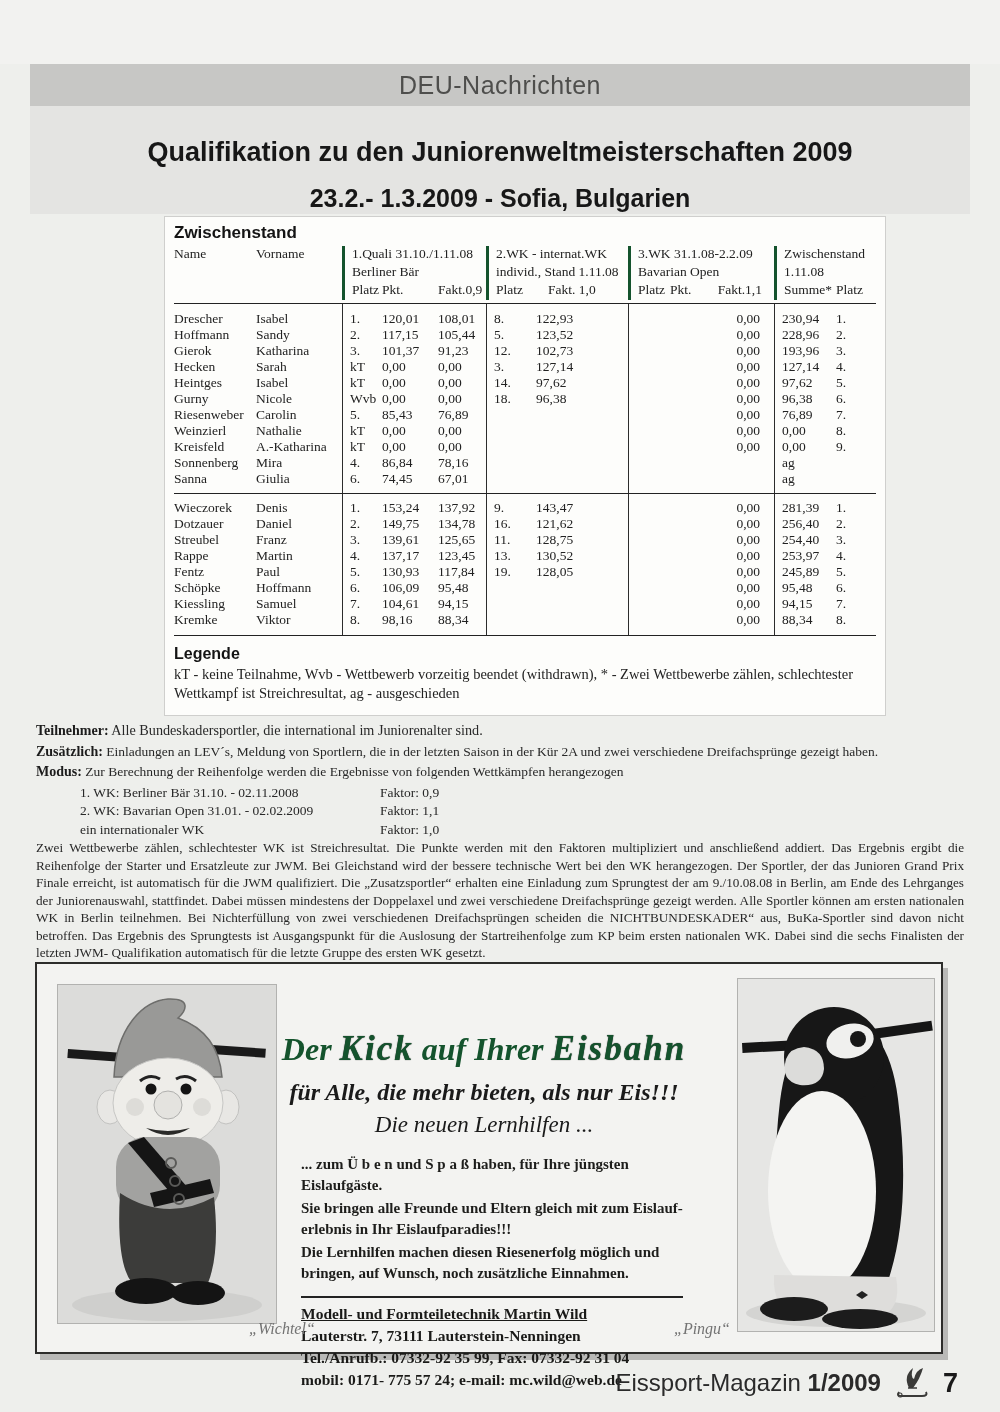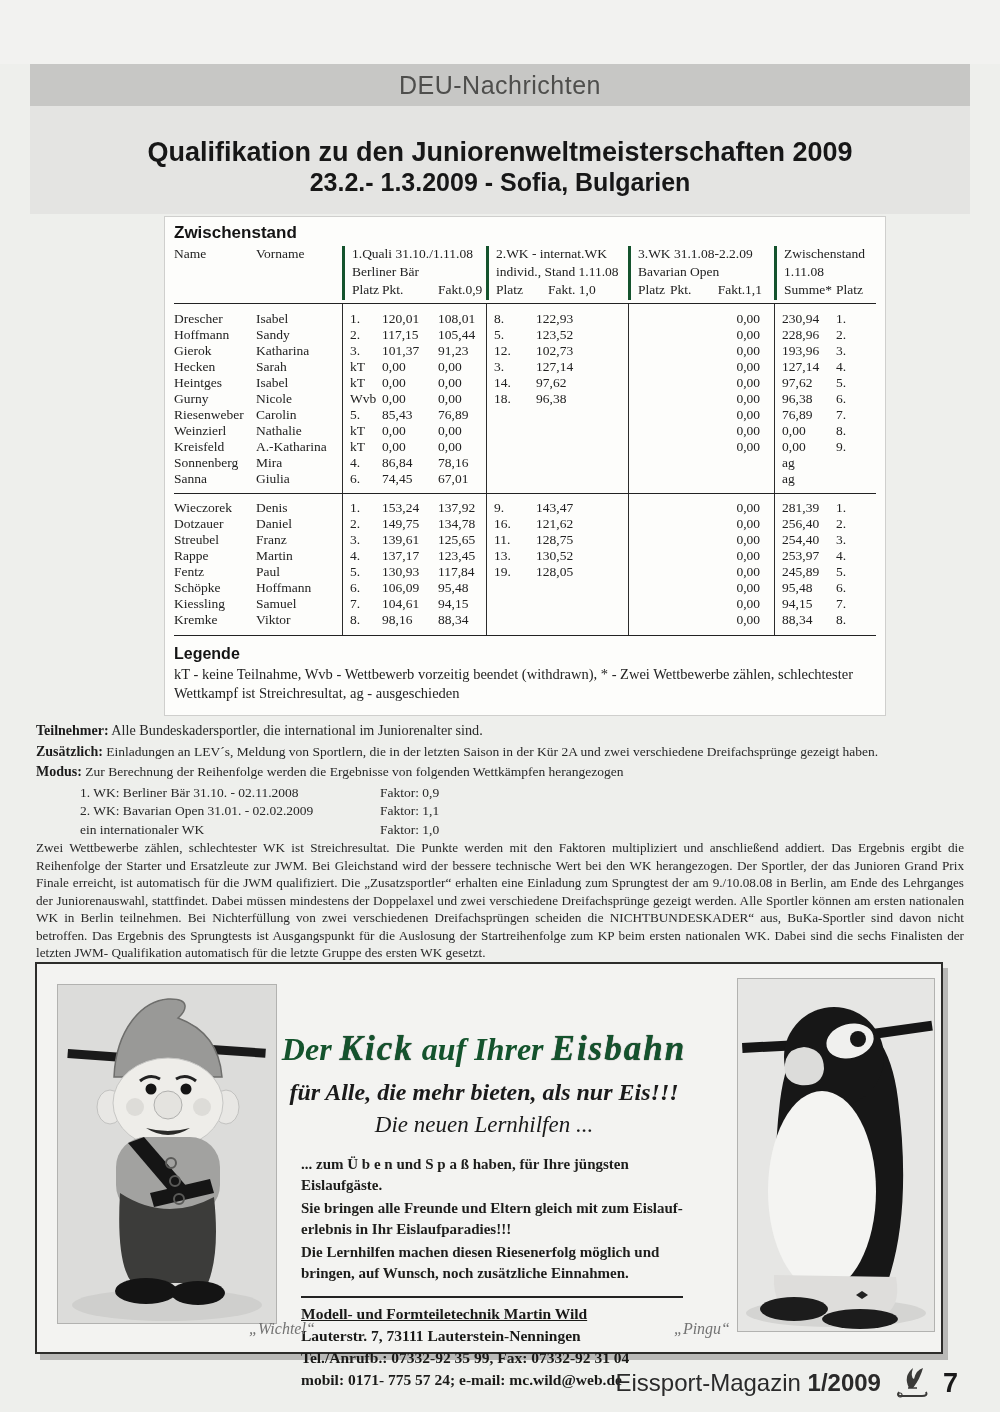--- a/index.html
+++ b/index.html
@@ -8,21 +8,21 @@
         font-family:"Liberation Serif", serif;}
   .top-strip{position:absolute;left:0;top:0;width:1000px;height:64px;background:#f2f2f0;}
 
   
   .header-bar{position:absolute;left:30px;top:64px;width:940px;height:42px;
       background:#c7c7c5;display:flex;align-items:center;justify-content:center;}
   .header-bar span{font-family:"Liberation Sans",sans-serif;font-size:25px;color:#4e4e4c;letter-spacing:.5px;}
 
   .title-band{position:absolute;left:30px;top:106px;width:940px;height:108px;background:#e4e4e2;text-align:center;}
   .title1{margin-top:31px;font-family:"Liberation Sans",sans-serif;font-weight:bold;font-size:27px;color:#171717;}
-  .title2{margin-top:0;font-family:"Liberation Sans",sans-serif;font-weight:bold;font-size:25px;color:#171717;}
+  .title2{margin-top:16px;font-family:"Liberation Sans",sans-serif;font-weight:bold;font-size:25px;color:#171717;}
 
   
   .table-box{position:absolute;left:140px;top:216px;width:722px;height:500px;
       background:#fdfdfb;border:1px solid #cfcfcd;box-sizing:border-box;padding:6px 9px 0 9px;}
   .tb-heading{font-family:"Liberation Sans",sans-serif;font-weight:bold;font-size:17px;color:#141414;margin-bottom:3px;}
   .tb{--cols:82px 86px 40px 56px 48px 48px 94px 42px 42px 62px 62px 40px;font-size:13.5px;color:#222;margin-left:24px;}
   .thead{display:grid;grid-template-columns:var(--cols);grid-auto-rows:18px;
       border-bottom:1.5px solid #232323;padding-bottom:3px;}
   .thead span{white-space:nowrap;overflow:visible;}
   .bdl{border-left:3px solid #14532d;padding-left:7px;}

